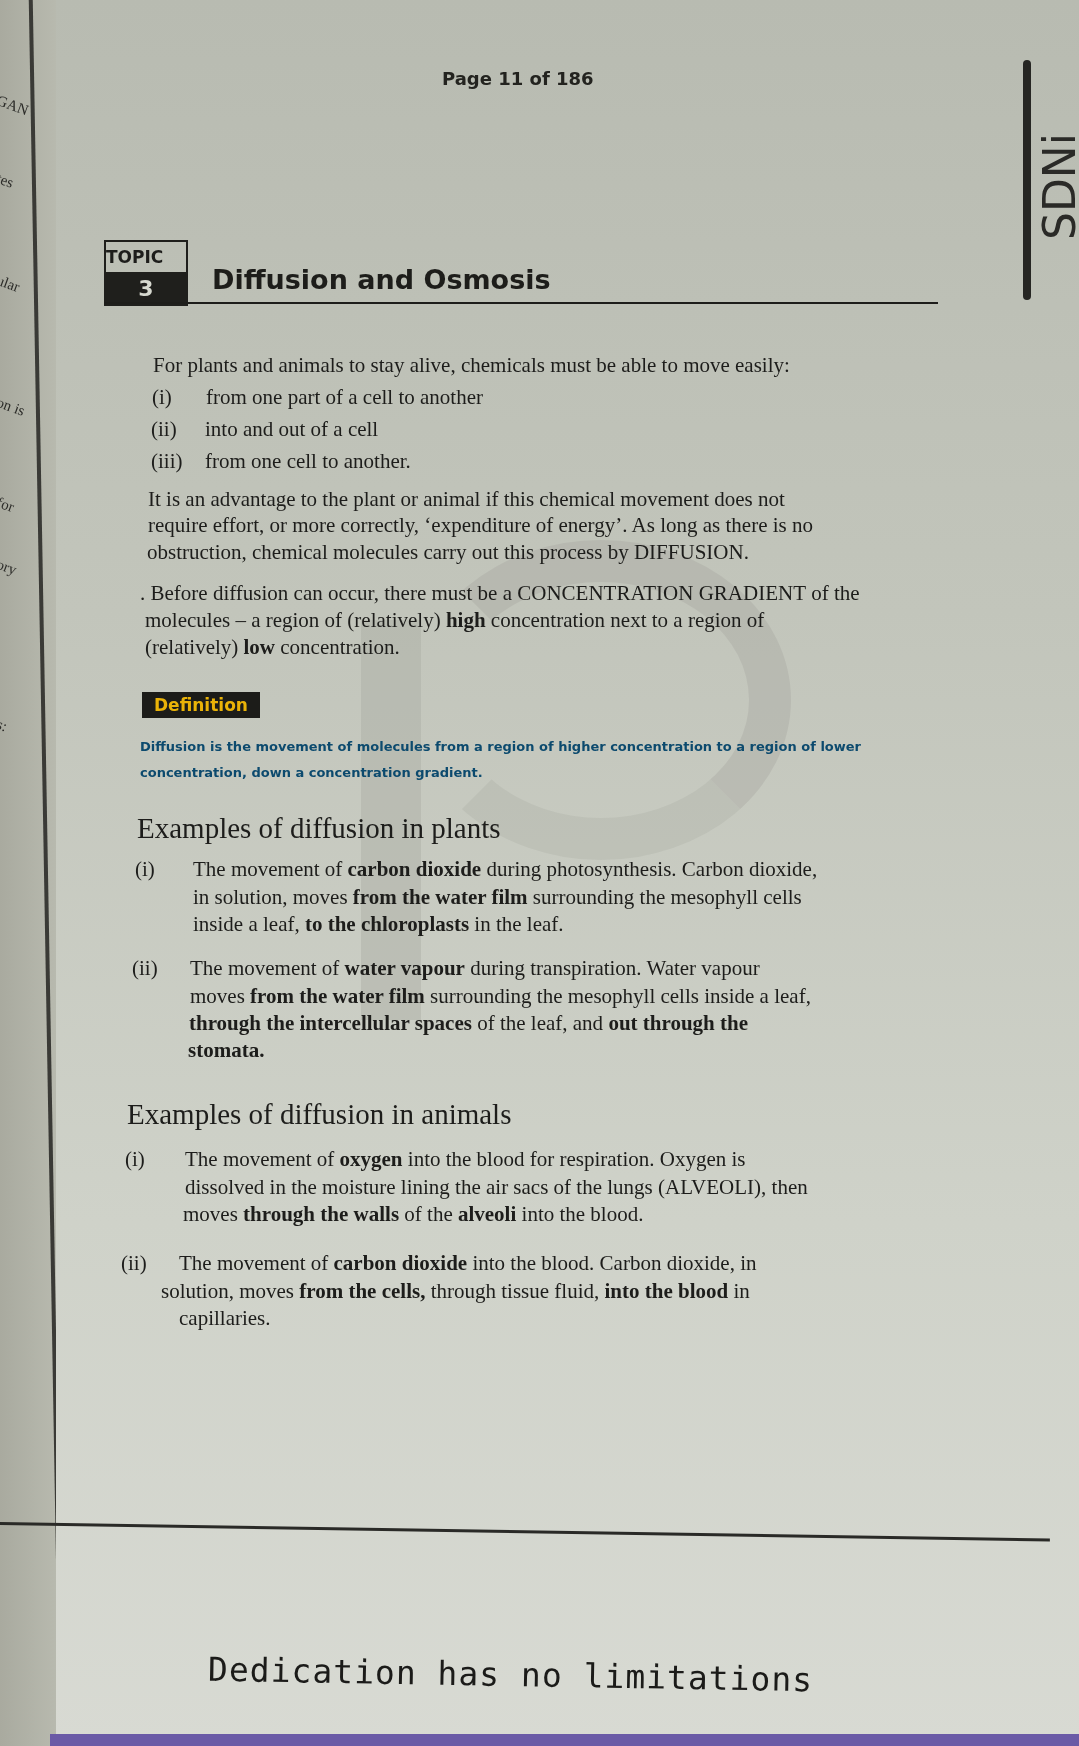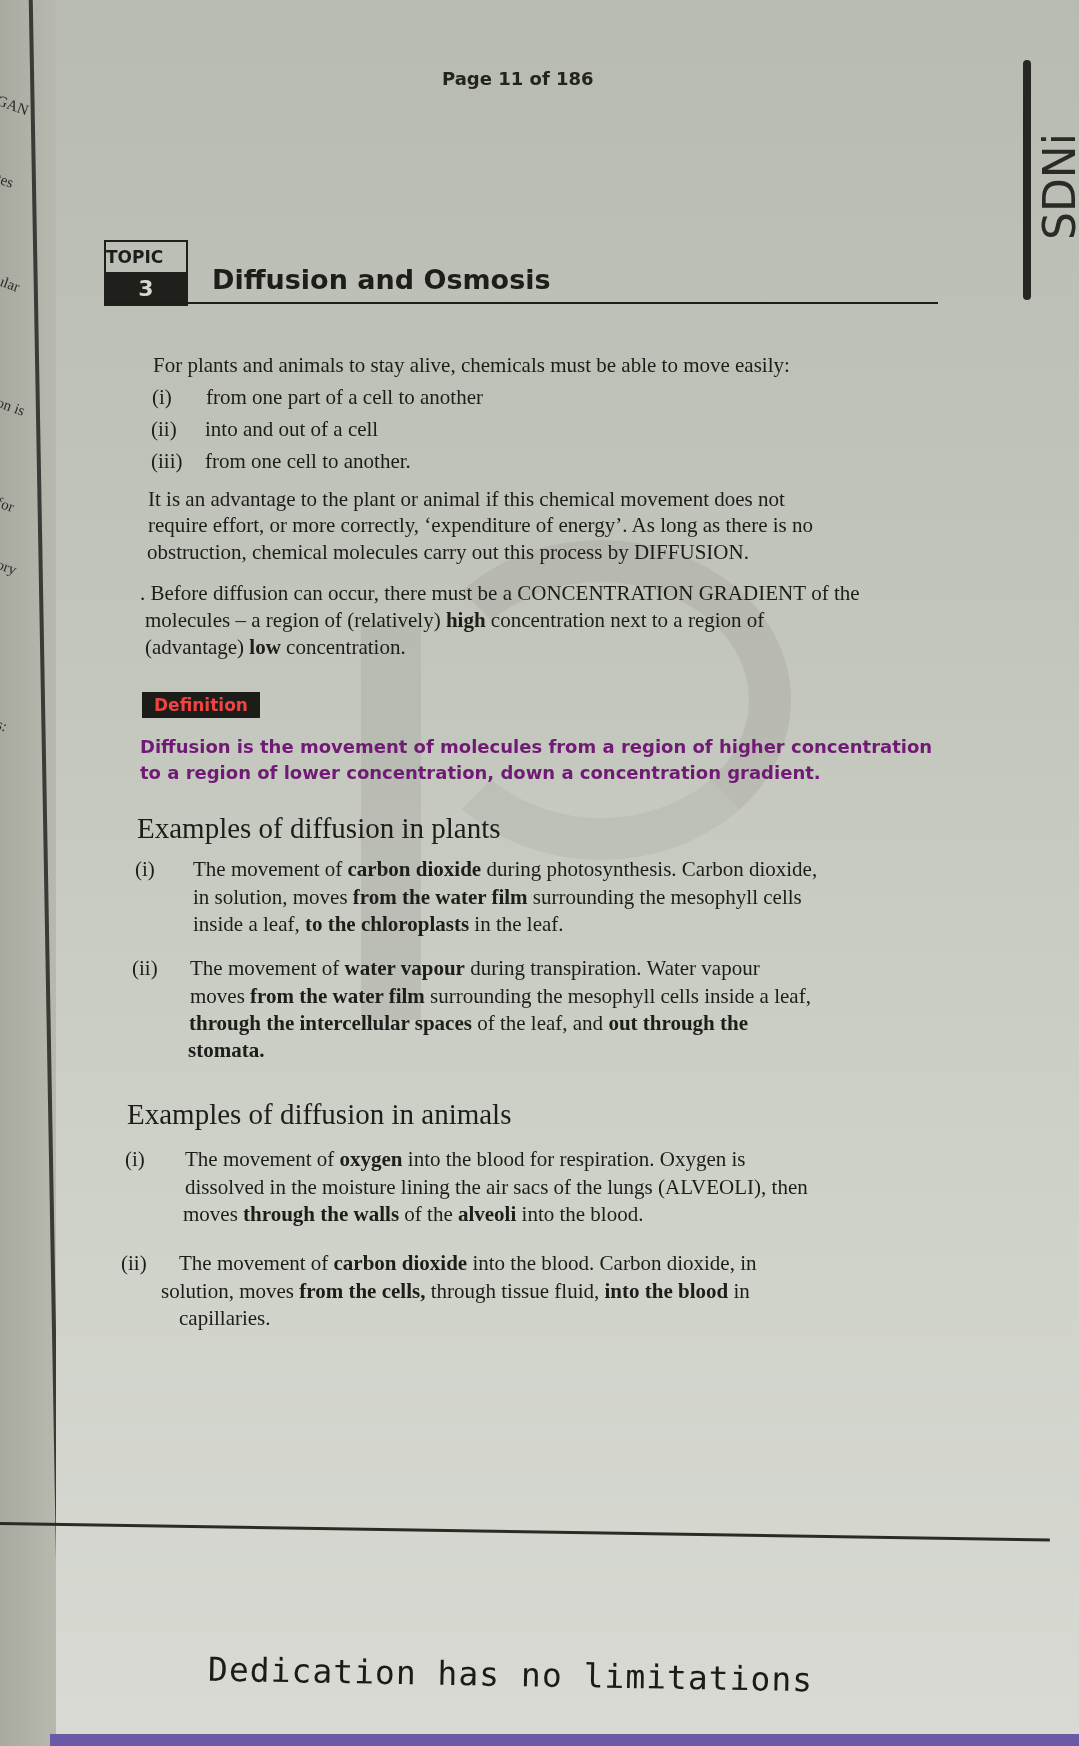--- a/index.html
+++ b/index.html
@@ -66,26 +66,26 @@
     position: absolute; left: 104px; top: 302px; width: 834px; height: 2px; background: #1d1d1a;
   }
   .p { position: absolute; font-size: 21px; line-height: 27px; }
   .li { position: absolute; font-size: 21px; line-height: 27px; }
   .li .mk { position: absolute; left: 0; }
   .li .tx { position: absolute; white-space: nowrap; }
   .sc { font-variant: small-caps; }
   b { font-weight: bold; }
   .def-badge {
     position: absolute; left: 142px; top: 692px; padding: 3px 12px;
-    background: #1c1c19; color: #ef4444;
+    background: #1c1c19; color: #eab308;
     font-family: "DejaVu Sans", sans-serif; font-weight: bold; font-size: 17px;
   }
   .def-text {
     position: absolute; left: 140px; top: 734px; width: 800px;
-    font-family: "DejaVu Sans", sans-serif; font-weight: bold; font-size: 18px; line-height: 26px; color: #701a75;
+    font-family: "DejaVu Sans", sans-serif; font-weight: bold; font-size: 13px; line-height: 26px; color: #0c4a6e;
   }
   .heading { position: absolute; font-size: 29px; font-weight: normal; }
   .bottom-rule {
     position: absolute; left: 0; top: 1522px; width: 1050px; height: 3px; background: #2a2a27;
     transform: rotate(0.9deg); transform-origin: left center;
   }
   .handwriting {
     position: absolute; left: 208px; top: 1655px;
     font-family: "DejaVu Sans Mono", monospace; font-size: 33px; color: #1b1b19; letter-spacing: 1px;
     transform: rotate(1deg);
@@ -152,21 +152,21 @@
   <span>obstruction, chemical molecules carry out this process by </span><span class="sc">DIFFUSION.</span>
 </div>
 
 <div class="p" style="left:140px; top:580px;">
   <span>. Before diffusion can occur, there must be a </span><span class="sc">CONCENTRATION GRADIENT</span><span> of the</span>
 </div>
 <div class="p" style="left:145px; top:607px;">
   <span>molecules – a region of (relatively) </span><b>high</b><span> concentration next to a region of</span>
 </div>
 <div class="p" style="left:145px; top:634px;">
-  <span>(advantage) </span><b>low</b><span> concentration.</span>
+  <span>(relatively) </span><b>low</b><span> concentration.</span>
 </div>
 
 <div class="def-badge">Definition</div>
 <div class="def-text">Diffusion is the movement of molecules from a region of higher concentration to a region of lower concentration, down a concentration gradient.</div>
 
 <div class="heading" style="left:137px; top:812px;">Examples of diffusion in plants</div>
 
 <div class="p" style="left:135px; top:856px; width:830px;">
   <span style="position:absolute; left:0;">(i)</span>
   <div style="position:absolute; left:58px; top:0; white-space:nowrap;"><span>The movement of </span><b>carbon dioxide</b><span> during photosynthesis. Carbon dioxide,</span></div>

